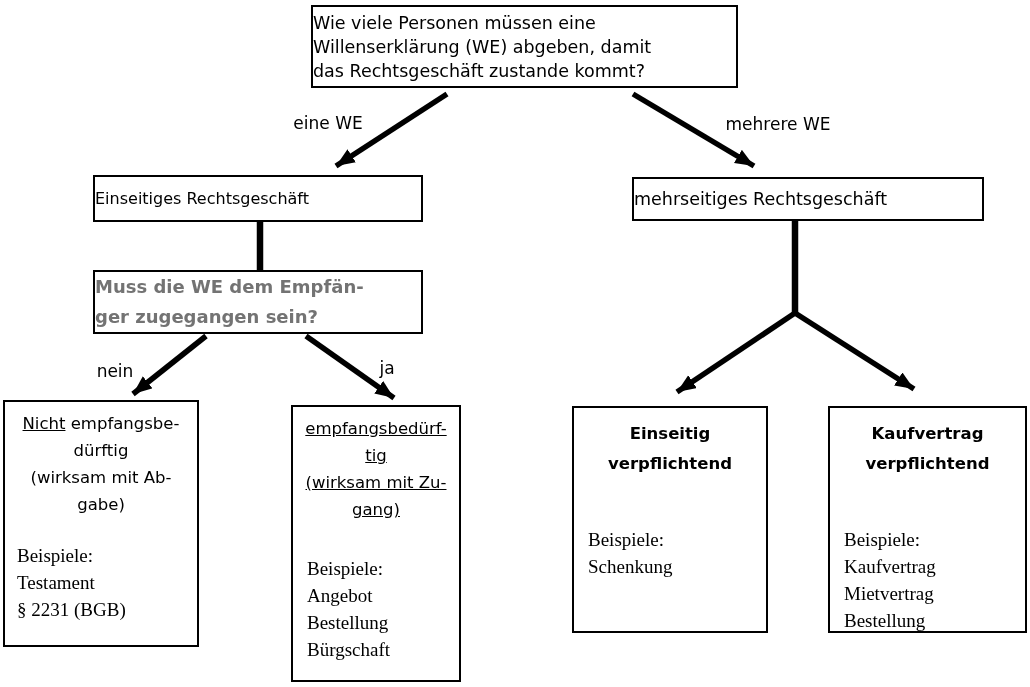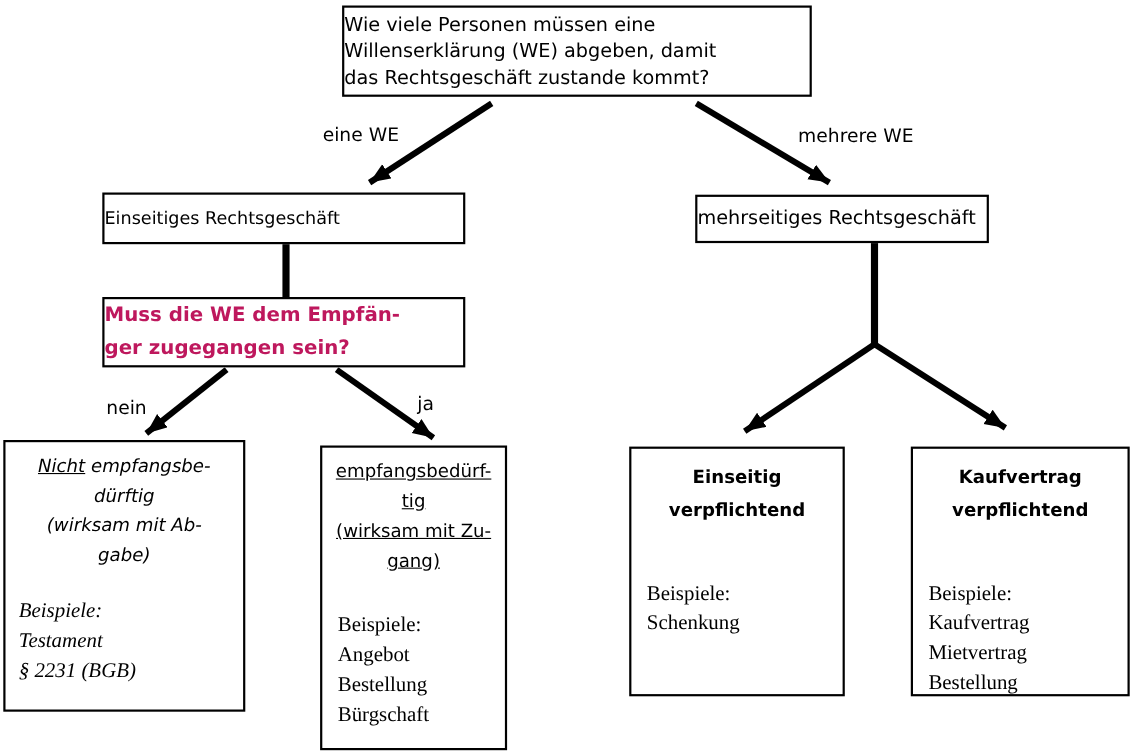--- a/index.html
+++ b/index.html
@@ -11,33 +11,33 @@
   #diagram { position:absolute; left:0; top:0; width:1030px; height:687px; }
   #wires { position:absolute; left:0; top:0; width:1030px; height:687px; z-index:1; }
   .box {
     position:absolute; background:#ffffff; border:2px solid #000000; z-index:2;
   }
   .center { display:flex; flex-direction:column; align-items:flex-start; justify-content:center; text-align:center; }
   
   .root-box { left:311px; top:5px; width:427px; height:83px; font-size:17.5px; line-height:24px; }
   
   .uni-box  { left:93px;  top:175px; width:330px; height:47px; font-size:16px; }
-  .multi-box{ left:632px; top:177px; width:267px; height:44px; font-size:17.5px; }
+  .multi-box{ left:632px; top:177px; width:352px; height:44px; font-size:17.5px; }
   
   .q2-box { left:93px; top:270px; width:330px; height:64px;
-            font-size:18px; font-weight:bold; line-height:30px; color:#be185d; }
+            font-size:18px; font-weight:bold; line-height:30px; color:#737373; }
   
   .edge-label { position:absolute; z-index:2; font-size:17px; text-align:center; }
   .lbl-eine    { left:268px; top:113px; width:120px; }
   .lbl-mehrere { left:708px; top:114px; width:140px; }
   .lbl-nein    { left:85px;  top:361px; width:60px; }
   .lbl-ja      { left:362px; top:358px; width:50px; }
   
   .leaf { text-align:center; }
-  .leaf1 { left:3px;   top:400px; width:220px; height:247px;font-style:italic; }
+  .leaf1 { left:3px;   top:400px; width:196px; height:247px; }
   .leaf2 { left:291px; top:405px; width:170px; height:277px;text-decoration:underline; }
   .leaf3 { left:572px; top:406px; width:196px; height:227px; }
   .leaf4 { left:828px; top:406px; width:199px; height:227px; }
   .leaf-title { font-size:16.5px; line-height:27px; padding-top:8px; }
   .leaf3 .leaf-title, .leaf4 .leaf-title { line-height:30px; padding-top:11px;font-weight:bold; }
   .leaf-title .u { text-decoration:underline; }
   .examples {
     position:absolute; left:14px; right:6px; text-align:left;
     font-family:"Liberation Serif", serif; font-size:19px; line-height:27px;
   }

